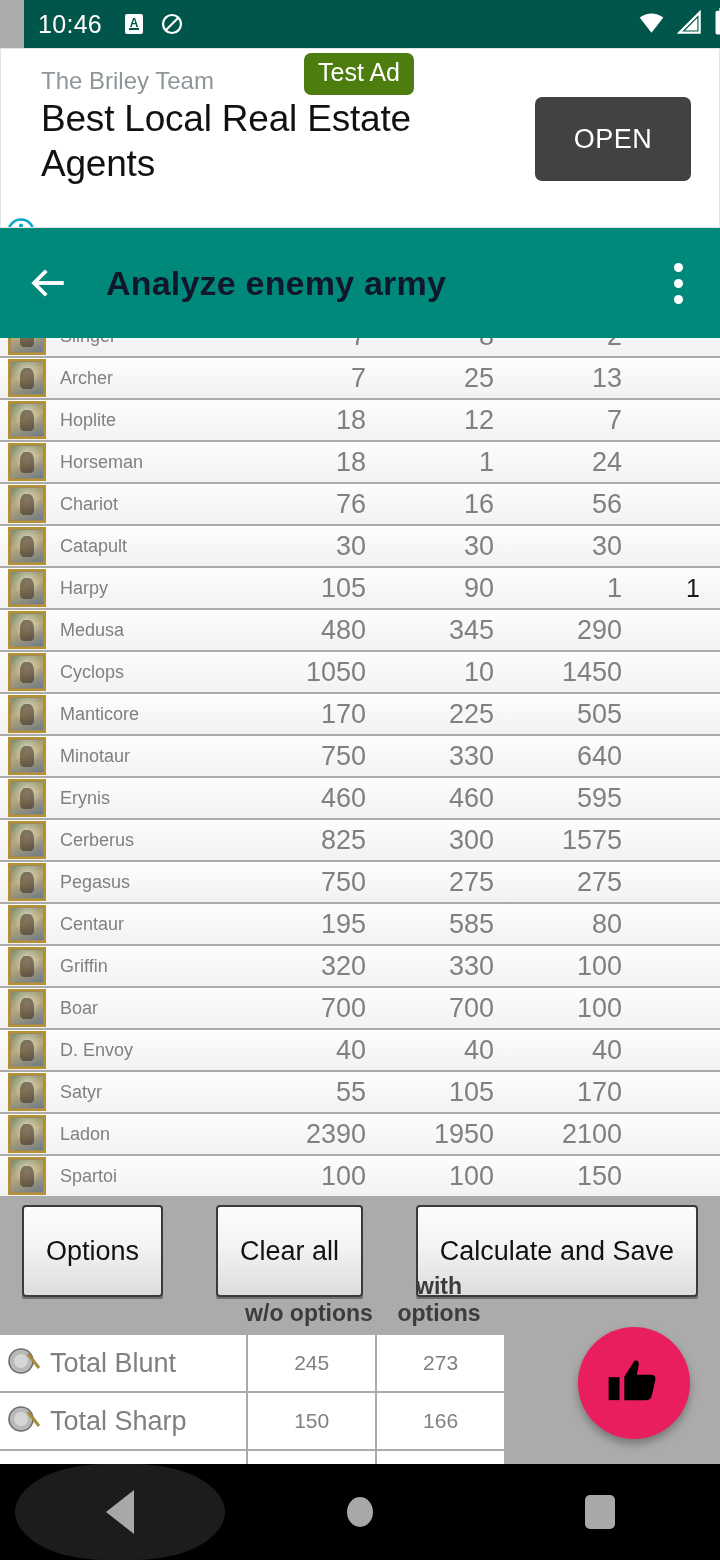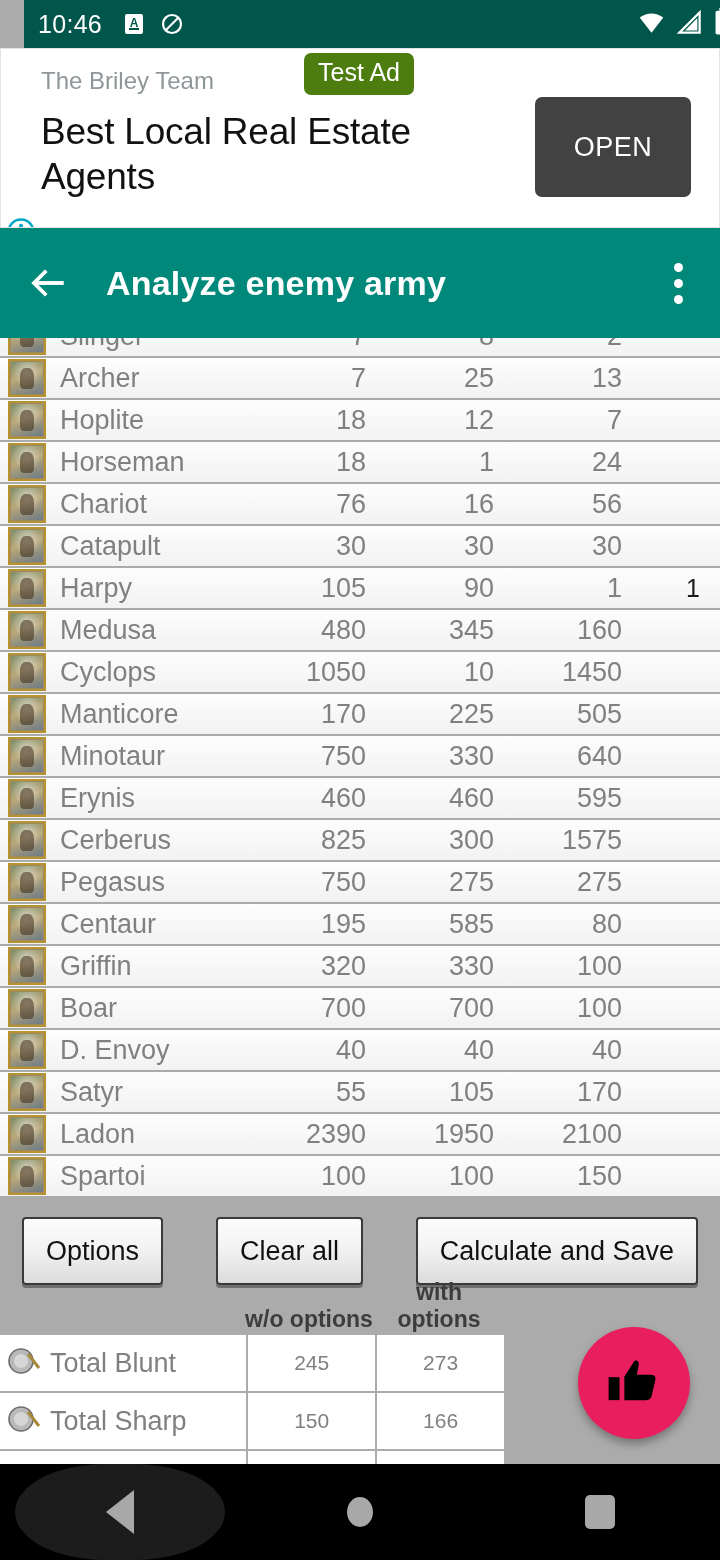--- a/index.html
+++ b/index.html
@@ -29,54 +29,54 @@
   .ad{
     position:relative;
     height:180px; width:100%;
     background:#fff;
     border:1px solid #dfe4e6;
     overflow:hidden;
   }
   .ad-body{ padding:18px 0 0 40px; width:520px; }
   .ad-adv{
     font-size:24px; color:#8f9699; line-height:1.15;
-    margin-bottom:14px;
+    margin-bottom:1px;
   }
   .ad-head{
     font-size:37px; color:#111; line-height:1.24;
     letter-spacing:-.2px;
   }
   .ad-badge{
     position:absolute; left:303px; top:4px;
     background:#4d7c0f; color:#fff;
     font-size:25px; padding:5px 14px 8px;
     border-radius:7px;
   }
   .ad-open{
     position:absolute; right:28px; top:48px;
-    width:156px; height:100px;
+    width:156px; height:84px;
     background:#424242; color:#fff;
     border:none; border-radius:7px;
     font-size:27px; letter-spacing:.5px;
     font-family:inherit;
     display:flex; align-items:center; justify-content:center;
   }
   .ad-info{ position:absolute; left:5px; top:168px; }
 
   
   .appbar{
     height:110px; width:100%;
     background:#00897B;
     display:flex; align-items:center;
     padding:0 22px;
     position:relative;
   }
   .back-btn{ width:52px; height:52px; display:flex; align-items:center; justify-content:center; }
   .appbar-title{
-    color:#ffffff; font-size:34px; font-weight:bold;
+    color:#0f172a; font-size:34px; font-weight:bold;
     margin-left:32px; letter-spacing:.2px;
   }
   .kebab{
     position:absolute; right:24px; top:50%; transform:translateY(-50%);
     width:36px; height:48px;
     display:flex; flex-direction:column; align-items:center; justify-content:center; gap:7px;
   }
   .kebab i{ width:9px; height:9px; border-radius:50%; background:#fff; display:block; }
 
   
@@ -107,21 +107,21 @@
     background:
       radial-gradient(circle at 50% 30%, rgba(255,255,255,.55), transparent 55%),
       linear-gradient(160deg,#7e8f6b 0%, #b9a879 45%, #6d7a86 100%);
   }
   .thumb::after{
     content:""; position:absolute; left:30%; top:22%;
     width:40%; height:60%; border-radius:40% 40% 25% 25%;
     background:rgba(60,42,24,.55);
   }
   .cell-name{
-    font-size:27px; color:#808080;
+    font-size:18px; color:#808080;
     margin-left:14px; width:186px;
     white-space:nowrap; overflow:hidden;
   }
   .cell-num{
     font-size:27px; color:#808080;
     width:128px; text-align:right;
     padding-right:8px;
   }
   .cell-extra{
     font-size:25px; color:#1a1a1a;
@@ -130,21 +130,21 @@
   }
 
   
   .btnbar{
     height:96px; width:100%;
     background:#ABABAB;
     display:flex; align-items:center; justify-content:space-between;
     padding:0 22px;
   }
   .btn{
-    height:68px;
+    height:92px;
     background:linear-gradient(#fcfcfc 0%, #f3f3f3 45%, #dcdcdc 100%);
     border:2px solid #3a3a3a;
     border-radius:4px;
     box-shadow:0 3px 0 rgba(0,0,0,.35);
     font-family:inherit;
     font-size:27px; color:#111;
     padding:0 22px;
     display:flex; align-items:center; justify-content:center;
     white-space:nowrap;
   }
@@ -157,21 +157,21 @@
     height:180px;
   }
   .tot-head{
     display:flex; height:36px; align-items:flex-end;
     padding-left:0;
   }
   .tot-head .sp{ width:244px; flex:none; }
   .tot-head .th{
     width:130px; text-align:center;
     font-size:23px; color:#3c3c3c; font-weight:bold;
-    padding-bottom:2px;
+    padding-bottom:8px;
   }
   .tot-row{
     display:flex; align-items:center; height:58px;
     background:#fff;
     border-bottom:2px solid #ABABAB;
     width:504px;
   }
   .tot-ic{
     width:36px; height:36px; margin-left:6px; flex:none;
     position:relative;
@@ -347,21 +347,21 @@
         <span class="cell-num">105</span>
         <span class="cell-num">90</span>
         <span class="cell-num">1</span>
         <span class="cell-extra">1</span>
       </div>
       <div class="row">
         <span class="thumb"></span>
         <span class="cell-name">Medusa</span>
         <span class="cell-num">480</span>
         <span class="cell-num">345</span>
-        <span class="cell-num">160</span>
+        <span class="cell-num">290</span>
         <span class="cell-extra"></span>
       </div>
       <div class="row">
         <span class="thumb"></span>
         <span class="cell-name">Cyclops</span>
         <span class="cell-num">1050</span>
         <span class="cell-num">10</span>
         <span class="cell-num">1450</span>
         <span class="cell-extra"></span>
       </div>

